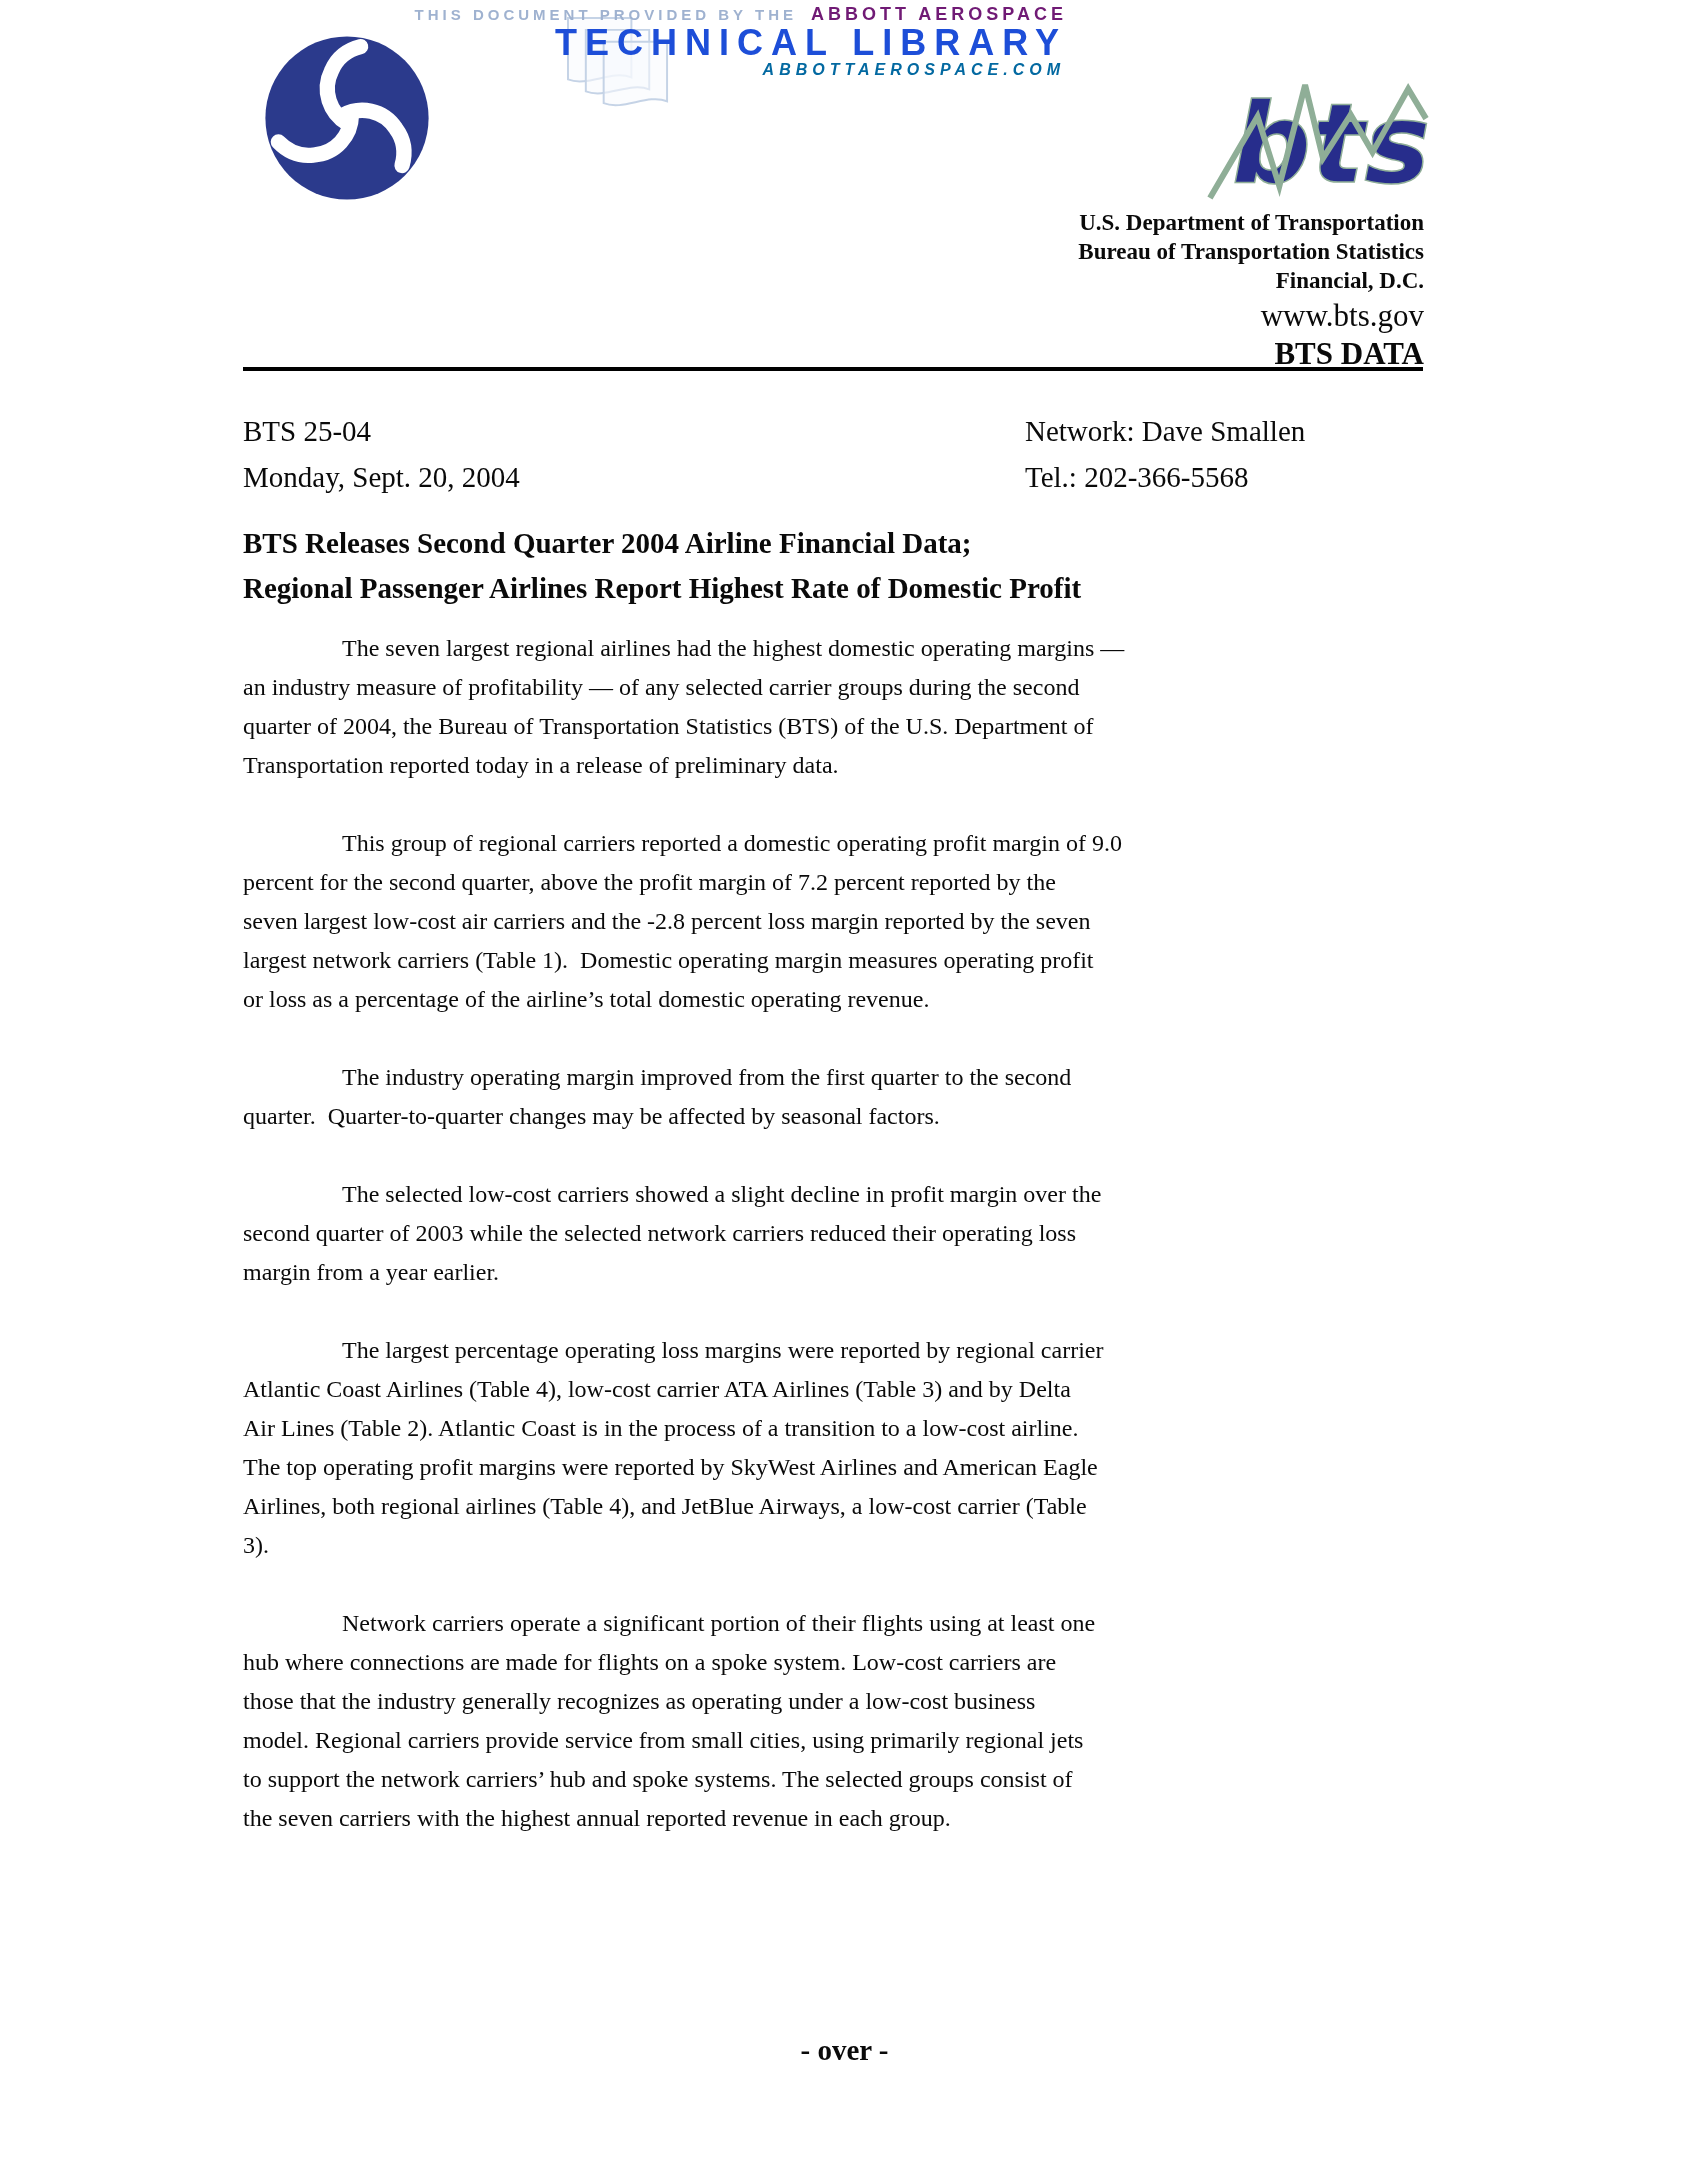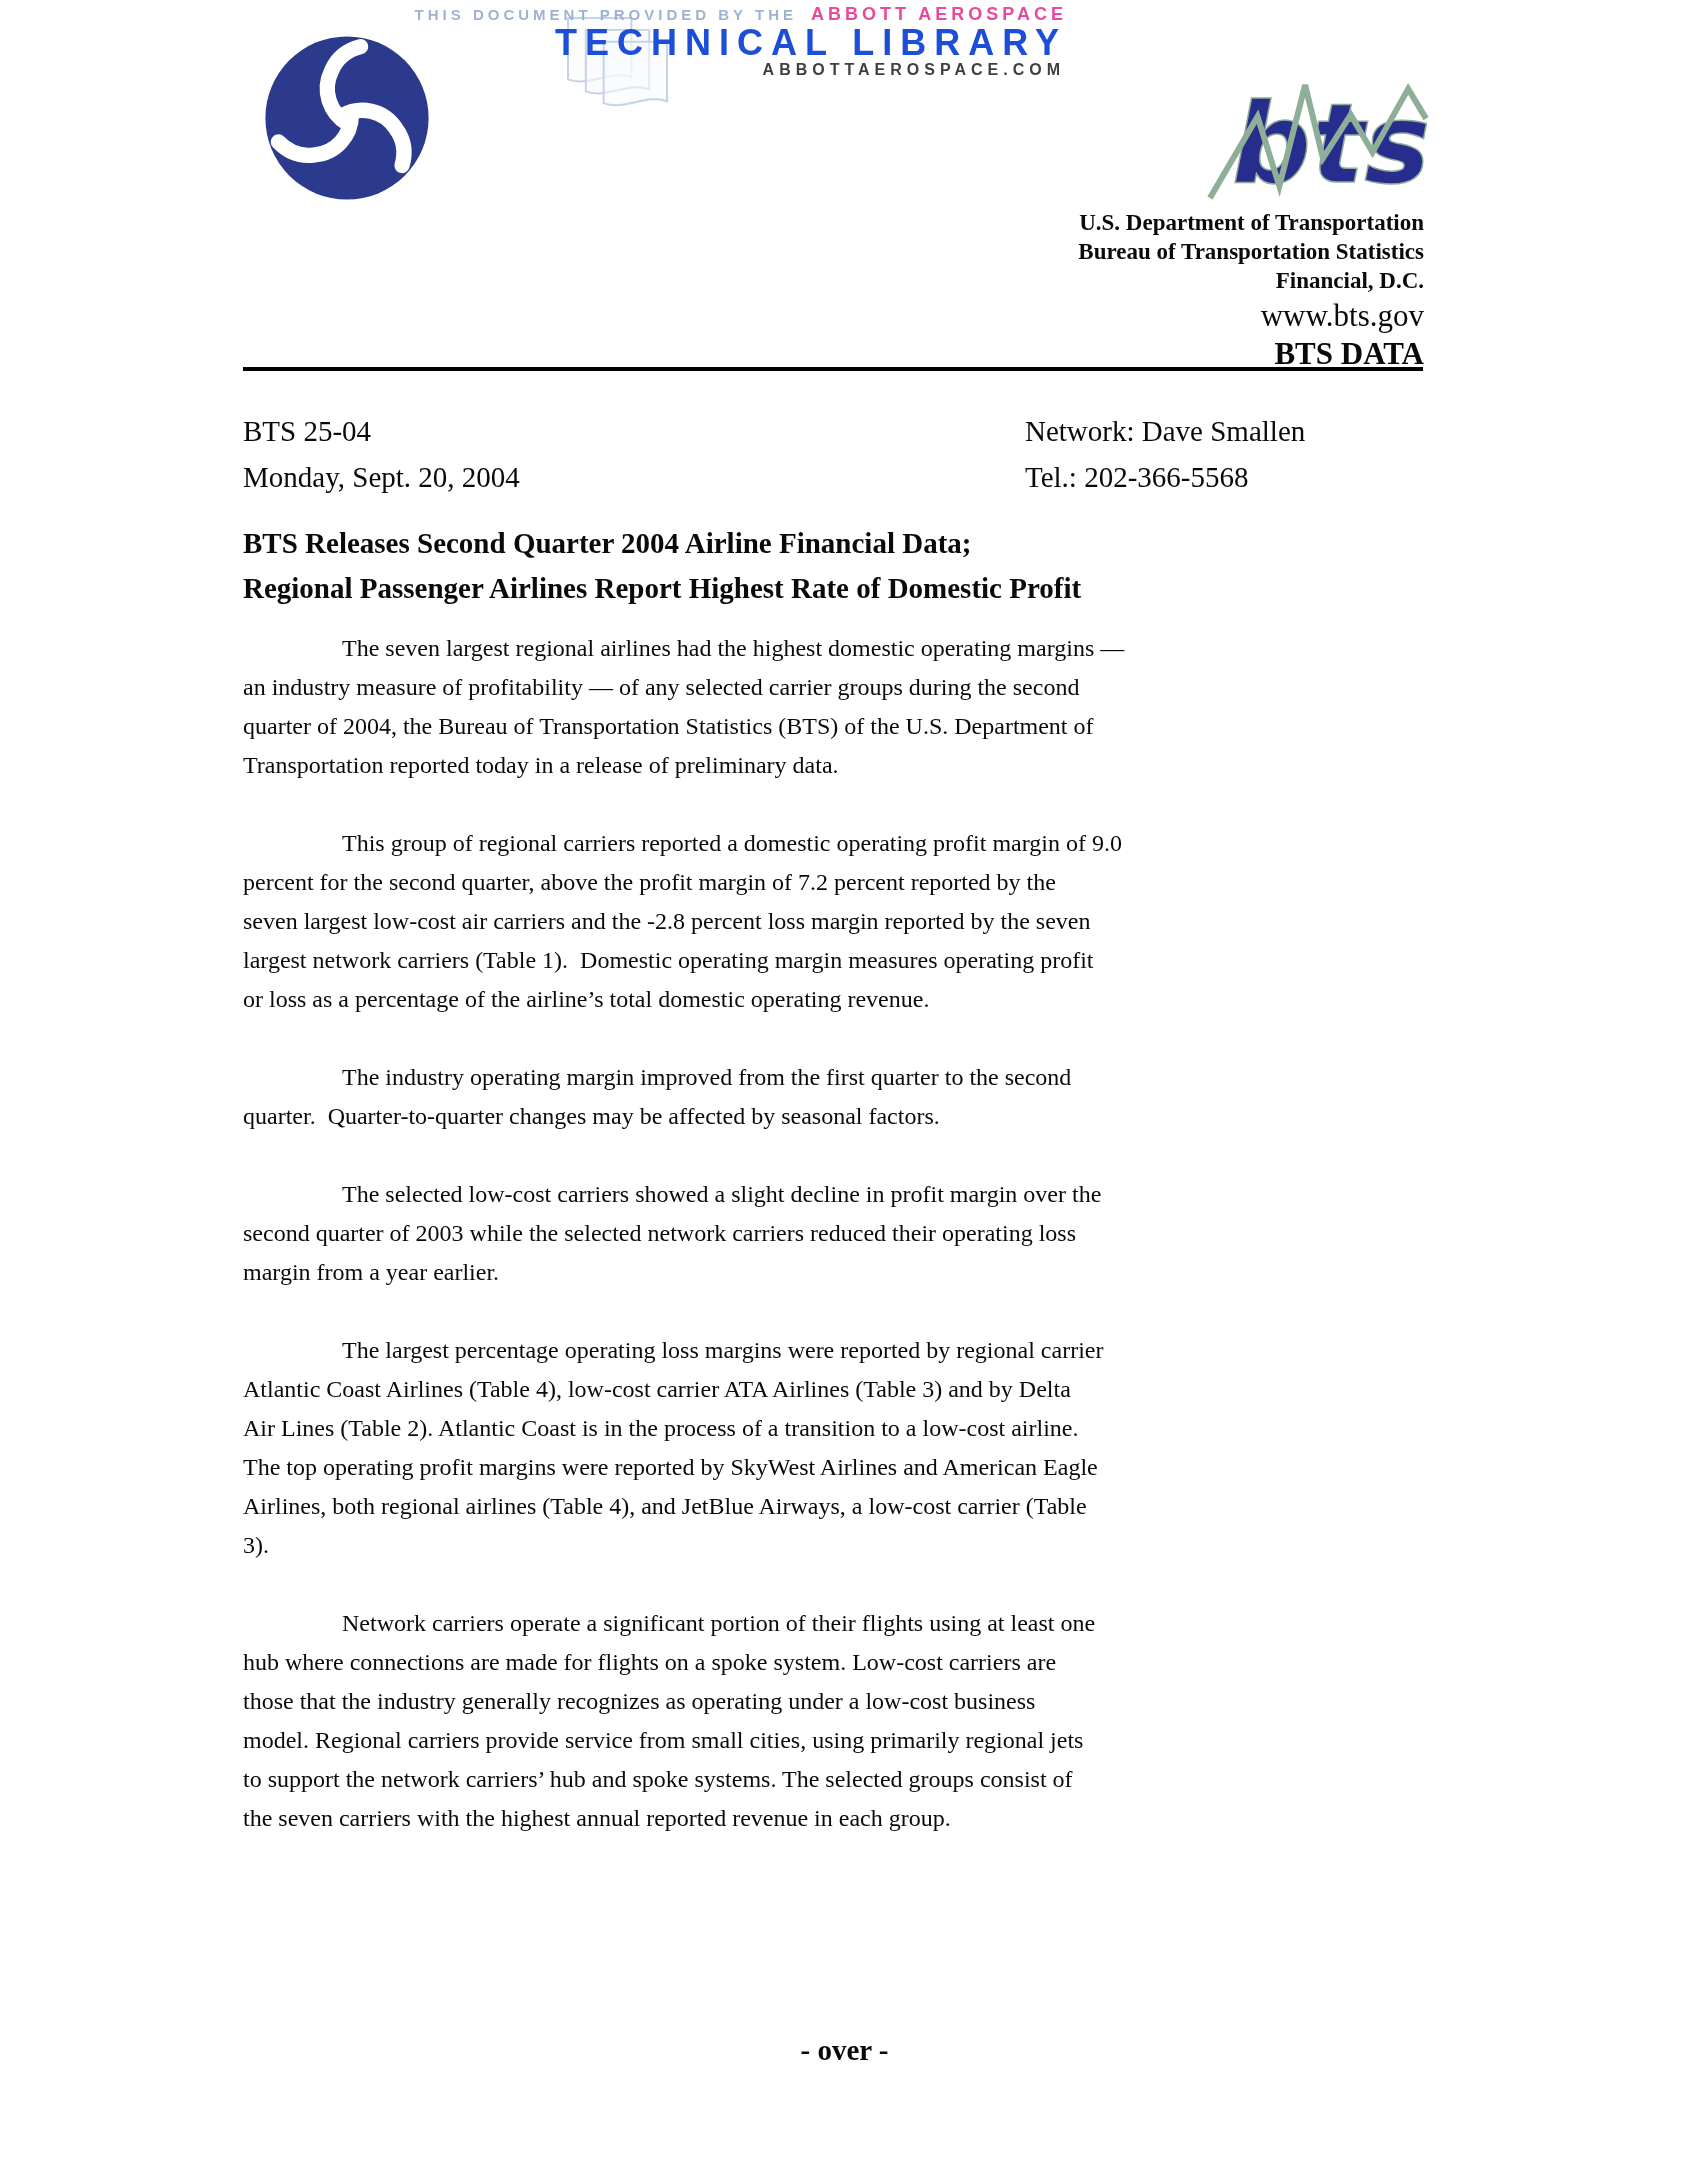--- a/index.html
+++ b/index.html
@@ -8,23 +8,23 @@
     width:1683px;height:2178px;
     background:#ffffff;
     font-family:"Liberation Serif","DejaVu Serif",serif;
     color:#0a0a0a;
     overflow:hidden;
     margin:0 auto;
   }
   
   .wm-line{position:absolute;font-family:"Liberation Sans","DejaVu Sans",sans-serif;white-space:nowrap;}
   .wm-1{top:4px;right:616px;font-size:15px;letter-spacing:4px;color:#9fb2d0;font-weight:bold;}
-  .wm-1 .wm-accent{font-size:18px;color:#ec4899;margin-left:14px;margin-top:12px;}
+  .wm-1 .wm-accent{font-size:18px;color:#701a75;margin-left:14px;margin-top:12px;}
   .wm-2{top:22px;right:616px;font-size:36px;letter-spacing:8px;color:#1d4ed8;font-weight:bold;}
-  .wm-3{top:61px;right:618px;font-size:16px;letter-spacing:5px;color:#404040;font-weight:bold;}
+  .wm-3{top:61px;right:618px;font-size:16px;letter-spacing:5px;color:#0369a1;font-weight:bold;font-style:italic;}
   .wm-pages{position:absolute;left:546px;top:16px;width:149px;height:109px;}
   
   .dot-logo{position:absolute;left:262px;top:33px;width:170px;height:170px;}
   .bts-logo{position:absolute;left:1204px;top:61px;width:228px;height:149px;}
   
   .dept-block{position:absolute;top:208px;right:259px;text-align:right;}
   .dept-line{font-size:23px;font-weight:bold;line-height:29px;}
   .dept-site{font-size:31px;line-height:38px;margin-top:2px;}
   .dept-data{font-size:31px;font-weight:bold;line-height:38px;}
   .rule{position:absolute;top:367px;left:243px;width:1180px;height:4px;background:#000;}

